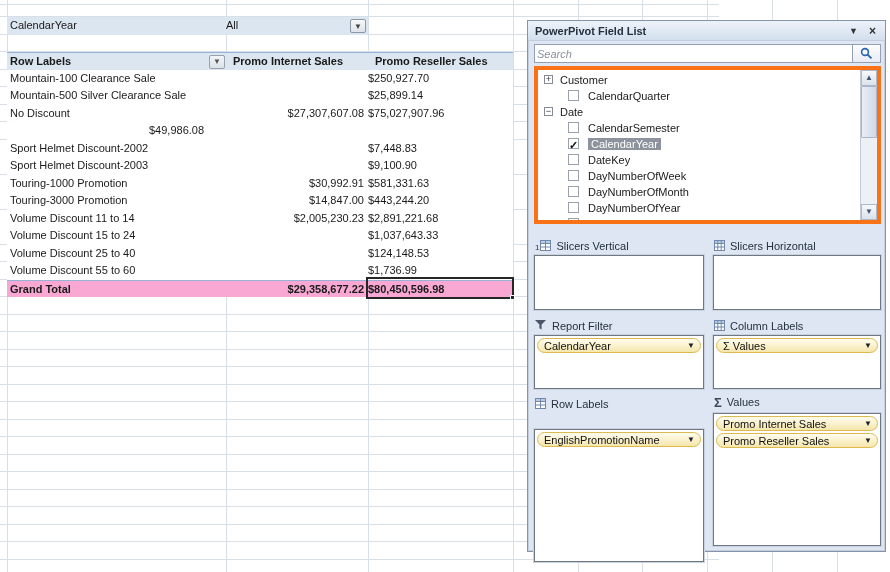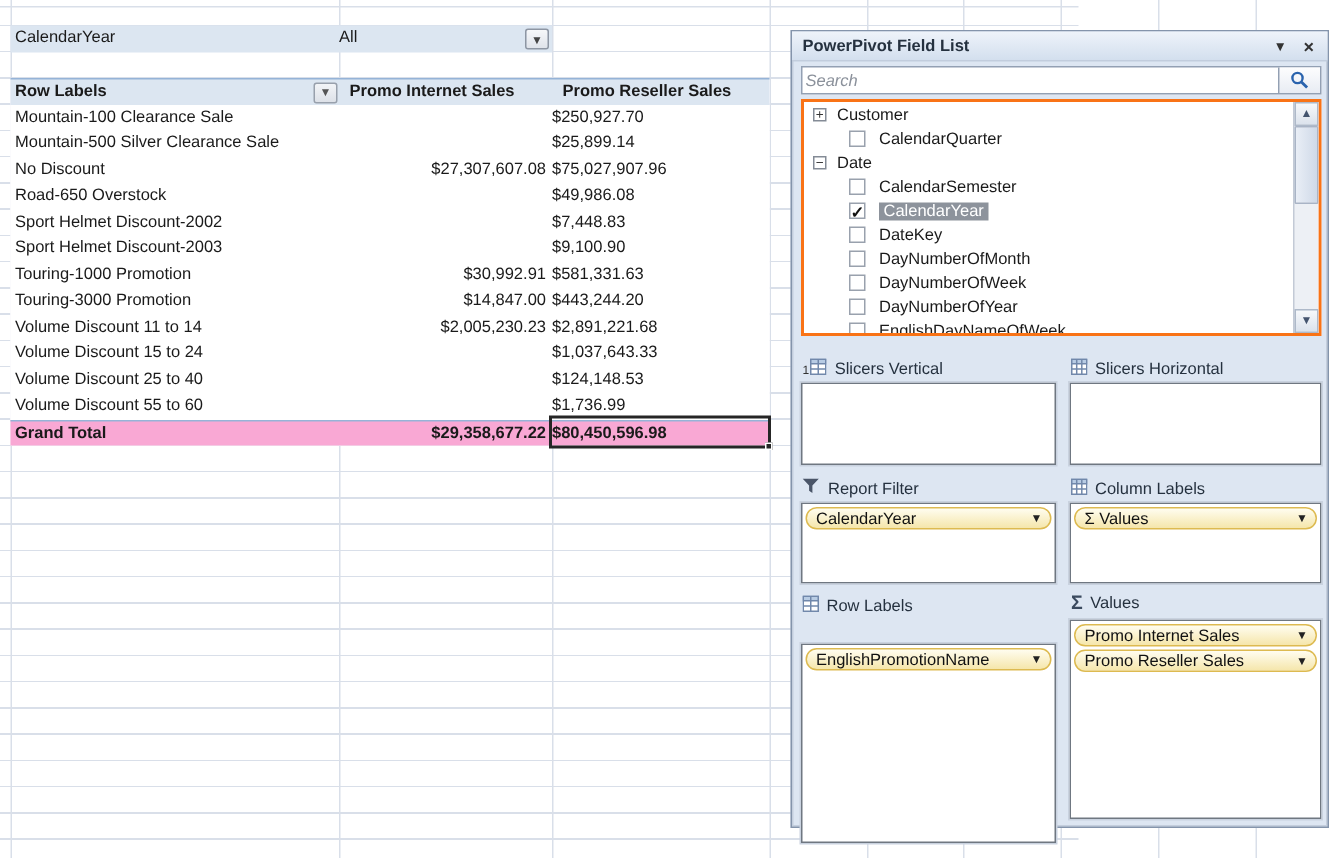--- a/index.html
+++ b/index.html
@@ -49,21 +49,21 @@
   .panel-title .t { position:absolute; left:7px; top:4px; font-weight:bold; color:#25313f; }
   .ptbtn { position:absolute; top:3px; width:15px; height:14px; text-align:center; font-size:9px; color:#333; line-height:14px; cursor:default; }
   .ptbtn.dd { right:24px; }
   .ptbtn.close { right:5px; font-size:12px; font-weight:bold; }
 
   .searchwrap { position:absolute; left:6px; top:23px; width:347px; height:19px; background:#fff; border:1px solid #93a0b3; }
   .searchwrap input { position:absolute; left:2px; top:1px; width:312px; height:15px; border:none; outline:none; font-size:11px; font-style:italic; color:#444; background:transparent; font-family:"Liberation Sans",sans-serif; }
   .searchwrap input::placeholder { color:#8b919b; font-style:italic; }
   .searchbtn { position:absolute; right:0; top:0; width:28px; height:17px; border-left:1px solid #93a0b3; background:linear-gradient(#fdfdfe,#e8ecf3); text-align:center; }
 
-  .treebox { position:absolute; left:6px; top:45px; width:347px; height:158px; background:#fff; border:2px solid #f97316; overflow:hidden; }
+  .treebox { position:absolute; left:6px; top:45px; width:347px; height:158px; background:#fff; border:4px solid #f97316; overflow:hidden; }
   .trow { position:relative; height:16px; line-height:16px; white-space:nowrap; }
   .expand { display:inline-block; width:9px; height:9px; border:1px solid #848b96; background:#fff; font-size:9px; line-height:7px; text-align:center; color:#333; vertical-align:middle; margin:0 7px 2px 6px; }
   .cbx { display:inline-block; width:11px; height:11px; border:1px solid #99a1ad; background:#fff; vertical-align:middle; margin:0 9px 2px 30px; position:relative; }
   .cbx.on::after { content:"✓"; position:absolute; left:0; top:-2px; font-size:11px; font-weight:bold; color:#111; }
   .tlabel { vertical-align:middle; }
   .tlabel.sel { background:#8d939c; color:#fff; padding:0 3px; }
 
   .scroll { position:absolute; right:0; top:0; bottom:0; width:17px; background:#edf0f5; border-left:1px solid #c3cad6; }
   .sbtn { position:absolute; left:0; width:16px; height:16px; background:linear-gradient(#f6f8fb,#dbe2ec); border:1px solid #aeb9c9; font-size:8px; color:#44546e; text-align:center; line-height:14px; }
   .sbtn.up { top:0; } .sbtn.down { bottom:0; }
@@ -121,21 +121,20 @@
           <span class="c0">Mountain-500 Silver Clearance Sale</span>
           <span class="c1"></span>
           <span class="c2">$25,899.14</span>
         </div>
         <div class="prow">
           <span class="c0">No Discount</span>
           <span class="c1">$27,307,607.08</span>
           <span class="c2">$75,027,907.96</span>
         </div>
         <div class="prow">
-          <span class="c0">Road-650 Overstock</span>
           <span class="c1"></span>
           <span class="c2">$49,986.08</span>
         </div>
         <div class="prow">
           <span class="c0">Sport Helmet Discount-2002</span>
           <span class="c1"></span>
           <span class="c2">$7,448.83</span>
         </div>
         <div class="prow">
           <span class="c0">Sport Helmet Discount-2003</span>
@@ -202,22 +201,22 @@
     </div>
 
     <div class="treebox">
       <div id="tree-rows" style="position:absolute; left:0; top:1px; right:17px;">
           <div class="trow"><span class="expand">+</span><span class="tlabel">Customer</span></div>
           <div class="trow"><span class="cbx"></span><span class="tlabel">CalendarQuarter</span></div>
           <div class="trow"><span class="expand">−</span><span class="tlabel">Date</span></div>
           <div class="trow"><span class="cbx"></span><span class="tlabel">CalendarSemester</span></div>
           <div class="trow"><span class="cbx on"></span><span class="tlabel sel">CalendarYear</span></div>
           <div class="trow"><span class="cbx"></span><span class="tlabel">DateKey</span></div>
+          <div class="trow"><span class="cbx"></span><span class="tlabel">DayNumberOfWeek</span></div>
           <div class="trow"><span class="cbx"></span><span class="tlabel">DayNumberOfMonth</span></div>
-          <div class="trow"><span class="cbx"></span><span class="tlabel">DayNumberOfWeek</span></div>
           <div class="trow"><span class="cbx"></span><span class="tlabel">DayNumberOfYear</span></div>
           <div class="trow"><span class="cbx"></span><span class="tlabel">EnglishDayNameOfWeek</span></div>
         </div>
       <div class="scroll">
         <div class="sbtn up">▲</div>
         <div class="sthumb"></div>
         <div class="sbtn down">▼</div>
       </div>
     </div>
 

